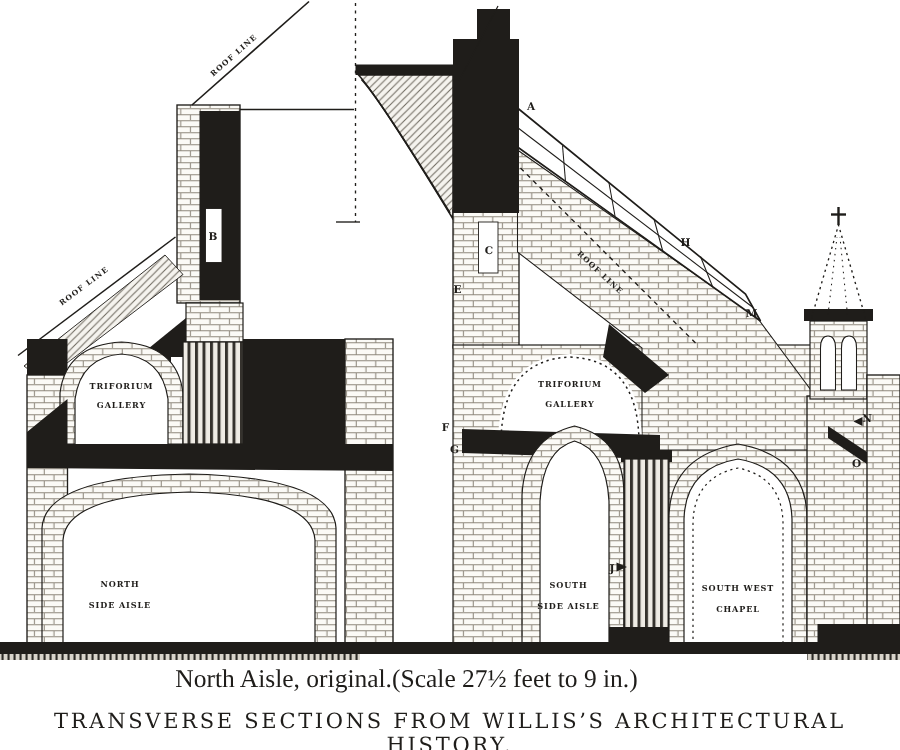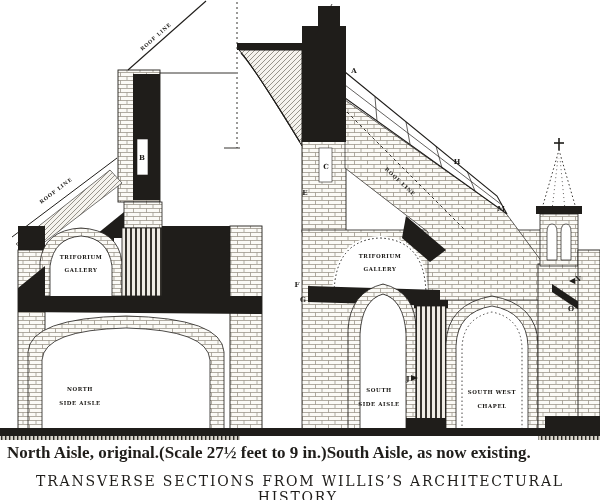--- a/index.html
+++ b/index.html
@@ -20,24 +20,23 @@
   .ref-letter {
     font-family:"DejaVu Serif", serif;
     font-size:7px; font-weight:bold;
   }
   .roofline-label {
     font-family:"DejaVu Serif", serif;
     font-size:5px; letter-spacing:.8px; font-weight:bold;
   }
   .captions-row {
     position:absolute; left:0; top:443px; width:542px;
-    display:flex; justify-content:flex-start; align-items:baseline;
+    display:flex; justify-content:center; align-items:baseline;
     padding:0 7px; box-sizing:border-box;
     font-size:17px;
-    font-weight:bold;
   }
   .caption-title {
     position:absolute; left:0; top:473px; width:600px;
     text-align:center; font-size:14px; letter-spacing:1.8px;
     font-family:"DejaVu Serif", serif;
   }
 </style>
 </head>
 <body>
 
@@ -194,17 +193,16 @@
   <g>
     <rect x="0" y="428" width="600" height="8" fill="currentColor"></rect>
     <rect x="0" y="436" width="240" height="9" fill="url(#ghatch)"></rect>
     <rect x="538" y="436" width="62" height="9" fill="url(#ghatch)"></rect>
   </g>
 </svg>
 
 <div class="captions-row">
   <span>North Aisle, original.</span>
   <span>(Scale 27½ feet to 9 in.)</span>
-  <span>South Aisle, as now existing.</span>
 </div>
 <div class="caption-title">TRANSVERSE SECTIONS FROM WILLIS’S ARCHITECTURAL HISTORY.</div>
 
 </div>
 
 </body></html>

